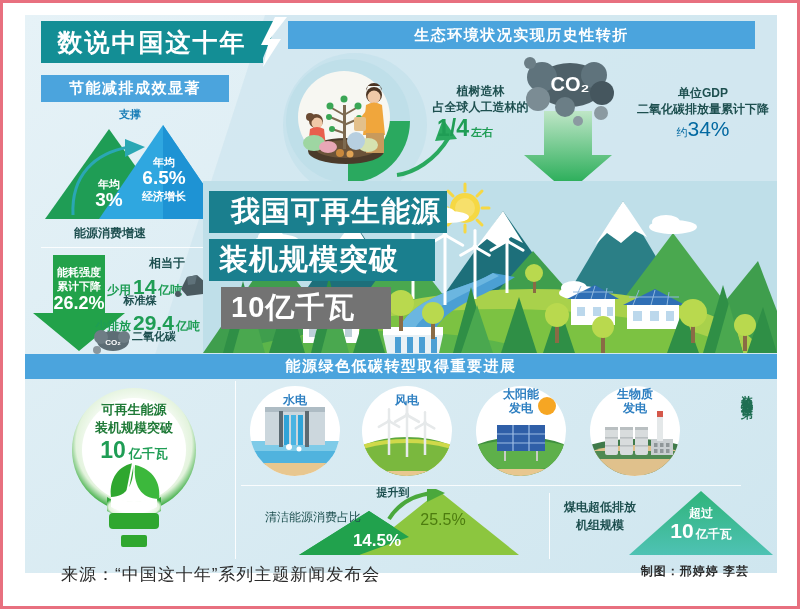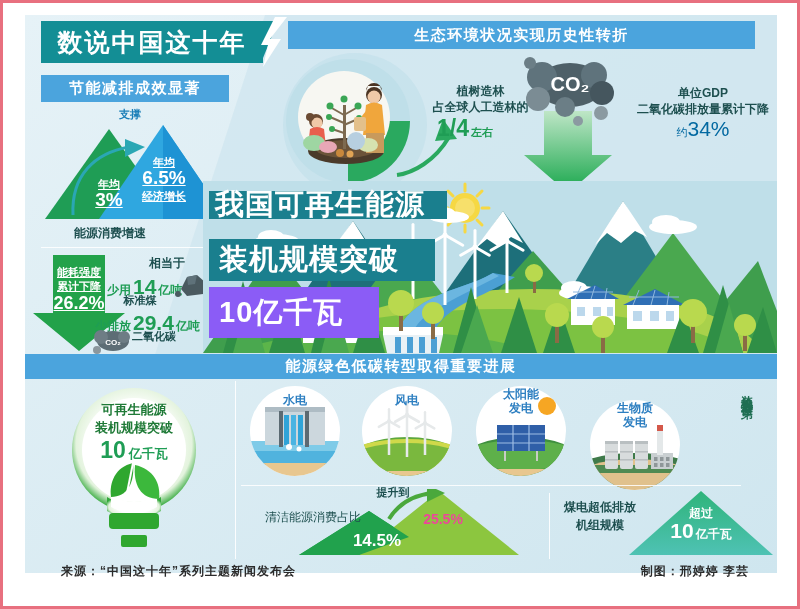--- a/index.html
+++ b/index.html
@@ -55,21 +55,21 @@
     position: absolute;
     background: #4ba4dd;
     color: #ffffff;
     display: flex; align-items: center; justify-content: center;
     font-weight: bold;
     letter-spacing: 1.5px;
   }
   #bar-eco   { left: 285px; top: 18px;  width: 467px; height: 28px; font-size: 15px; }
   #bar-save  { left: 38px;  top: 72px;  width: 188px; height: 27px; font-size: 15px; }
   #bar-trans { left: 22px;  top: 351px; width: 752px; height: 25px; font-size: 15px; }
-  .lbl-green { color: #ffffff; font-weight: bold; text-decoration: underline; }
+  .lbl-green { color: #ffffff; font-weight: bold; }
   .divider-h {
     position: absolute; background: #ffffff; height: 1px; opacity: .85;
   }
 
   
   .big-num { font-weight: bold; }
   .card-label {
     position: absolute; color: #2d7fc1; font-size: 12px; font-weight: bold;
     text-align: center; line-height: 14px; z-index: 4;
   }
@@ -77,21 +77,21 @@
   .vertical-text {
     position: absolute;
     writing-mode: vertical-rl;
     text-orientation: upright;
     color: #1f6f53; font-size: 12px; font-weight: bold;
     letter-spacing: 2px; line-height: 15px;
   }
 
   .source-line {
     position: absolute; left: 58px; top: 560px;
-    color: #2b2b2b; font-size: 12px; font-weight: bold; letter-spacing: 1px;
+    color: #2b2b2b; font-size: 17px; font-weight: normal; letter-spacing: 1px;
   }
   .credit-line {
     position: absolute; right: 48px; top: 560px;
     color: #2b2b2b; font-size: 12px; font-weight: bold; letter-spacing: 1px;
   }
 </style>
 </head>
 <body>
 
 <div id="poster">
@@ -458,25 +458,25 @@
           <circle cx="331" cy="92" r="9" fill="#b9d94e"></circle>
         </g>
         <g>
           <rect x="540" y="150" width="4" height="20" fill="#8a6b45"></rect>
           <circle cx="542" cy="144" r="11" fill="#b9d94e"></circle>
         </g>
       </g>
     </g>
   </svg>
 
-  <div class="abs" style="left:206px;top:188px;width:238px;height:28px;background:#1a7f8e;
-       display:flex;align-items:center;padding-left:6px;color:#ffffff;font-size:29px;font-weight:bold;letter-spacing:1px;">我国可再生能源</div>
+  <div class="abs" style="left:206px;top:188px;width:238px;height:42px;background:#1a7f8e;
+       display:flex;align-items:center;padding-left:22px;color:#ffffff;font-size:29px;font-weight:bold;letter-spacing:1px;">我国可再生能源</div>
   <div class="abs" style="left:206px;top:236px;width:226px;height:42px;background:#1a7f8e;
        display:flex;align-items:center;padding-left:10px;color:#ffffff;font-size:29px;font-weight:bold;letter-spacing:1px;">装机规模突破</div>
-  <div class="abs" style="left:206px;top:284px;width:170px;height:51px;background:#8b5cf6;
+  <div class="abs" style="left:218px;top:284px;width:170px;height:42px;background:#737373;
        display:flex;align-items:center;padding-left:10px;color:#ffffff;font-size:29px;font-weight:bold;letter-spacing:1px;">10亿千瓦</div>
 
   <div class="abs" style="left:46px;top:382px;width:170px;height:175px;">
     <svg style="position:absolute;left:0;top:0;" width="170" height="175">
       <circle cx="85" cy="65" r="62" fill="url(#gbulb)"></circle>
       <path d="M58,112 Q85,130 112,112 L112,126 Q85,142 58,126 Z" fill="url(#gbulb)"></path>
       <circle cx="85" cy="65" r="52" fill="#ffffff"></circle>
       <path d="M62,110 Q85,124 108,110 L108,122 Q85,134 62,122 Z" fill="#ffffff"></path>
 
       <path d="M84,78 C66,82 60,98 62,112 C78,112 86,98 84,78 Z" fill="#2fa72f"></path>
@@ -583,21 +583,21 @@
         </g>
       </g>
       <circle cx="72" cy="21" r="9" fill="#f6a623"></circle>
     </svg>
     <div class="card-label" style="left:0;top:2px;width:92px;z-index:5;">
       <div>太阳能</div>
       <div>发电</div>
     </div>
   </div>
 
-  <div class="abs" style="left:586px;top:396px;width:92px;height:92px;">
+  <div class="abs" style="left:586px;top:382px;width:92px;height:92px;">
     <svg width="92" height="92">
       <circle cx="46" cy="46" r="45" fill="#ffffff"></circle>
       <clipPath id="cb">
           <circle cx="46" cy="46" r="45"></circle>
         </clipPath>
       <g clip-path="url(#cb)">
         <ellipse cx="46" cy="72" rx="60" ry="18" fill="#3f7a4a"></ellipse>
         <ellipse cx="46" cy="80" rx="60" ry="20" fill="#e0c18c"></ellipse>
         <rect x="0" y="66" width="92" height="8" fill="#4f8a52"></rect>
         <g fill="#d8dcdd">
@@ -646,21 +646,21 @@
 
       <polygon points="198,2 278,66 118,66" fill="#8cc63f"></polygon>
       <polygon points="128,22 168,48 118,66 58,66" fill="#21a24d"></polygon>
 
       <path d="M148,30 C158,14 172,6 192,4" fill="none" stroke="#4aa83c" stroke-width="4"></path>
       <polygon points="186,-4 204,4 186,13" fill="#4aa83c"></polygon>
     </svg>
     <div class="abs" style="left:0;top:20px;width:120px;color:#1d4f4f;font-size:12px;font-weight:normal;text-align:right;">清洁能源消费占比</div>
     <div class="abs" style="left:120px;top:-4px;width:64px;color:#1d4f4f;font-size:11px;font-weight:bold;text-align:center;">提升到</div>
     <div class="abs ctr" style="left:96px;top:42px;width:80px;color:#ffffff;font-size:17px;font-weight:bold;">14.5%</div>
-    <div class="abs ctr" style="left:162px;top:22px;width:80px;color:#ec4899;font-size:14px;font-weight:bold;">25.5%</div>
+    <div class="abs ctr" style="left:162px;top:22px;width:80px;color:#4d7c0f;font-size:16px;font-weight:normal;">25.5%</div>
   </div>
 
   <div class="abs" style="left:546px;top:490px;width:1px;height:66px;background:#ffffff;opacity:.9;"></div>
 
   <div class="abs" style="left:556px;top:486px;width:222px;height:70px;">
     <svg style="position:absolute;left:66px;top:0;" width="150" height="70">
       <polygon points="76,2 148,66 4,66" fill="url(#gtri)"></polygon>
     </svg>
     <div class="abs" style="left:0;top:10px;width:82px;color:#1d4f4f;font-size:12px;font-weight:bold;text-align:center;">煤电超低排放</div>
     <div class="abs" style="left:0;top:28px;width:82px;color:#1d4f4f;font-size:12px;font-weight:bold;text-align:center;">机组规模</div>

